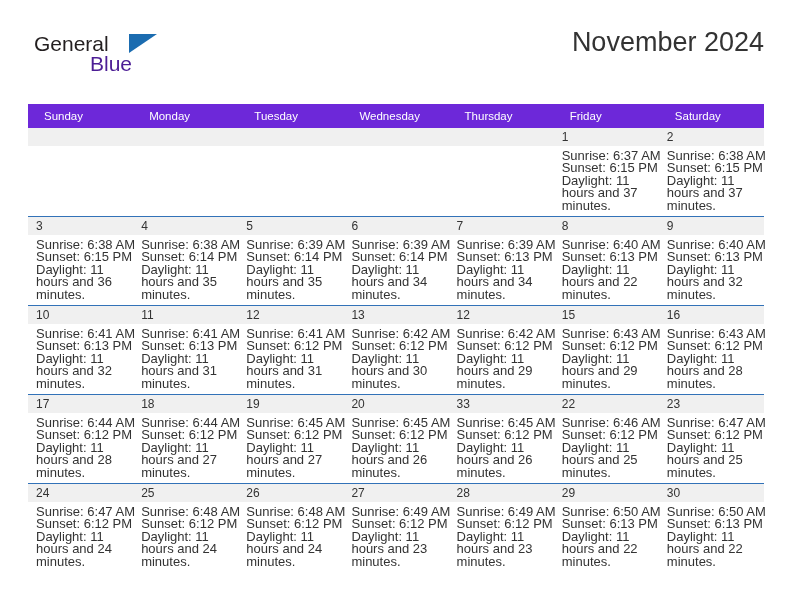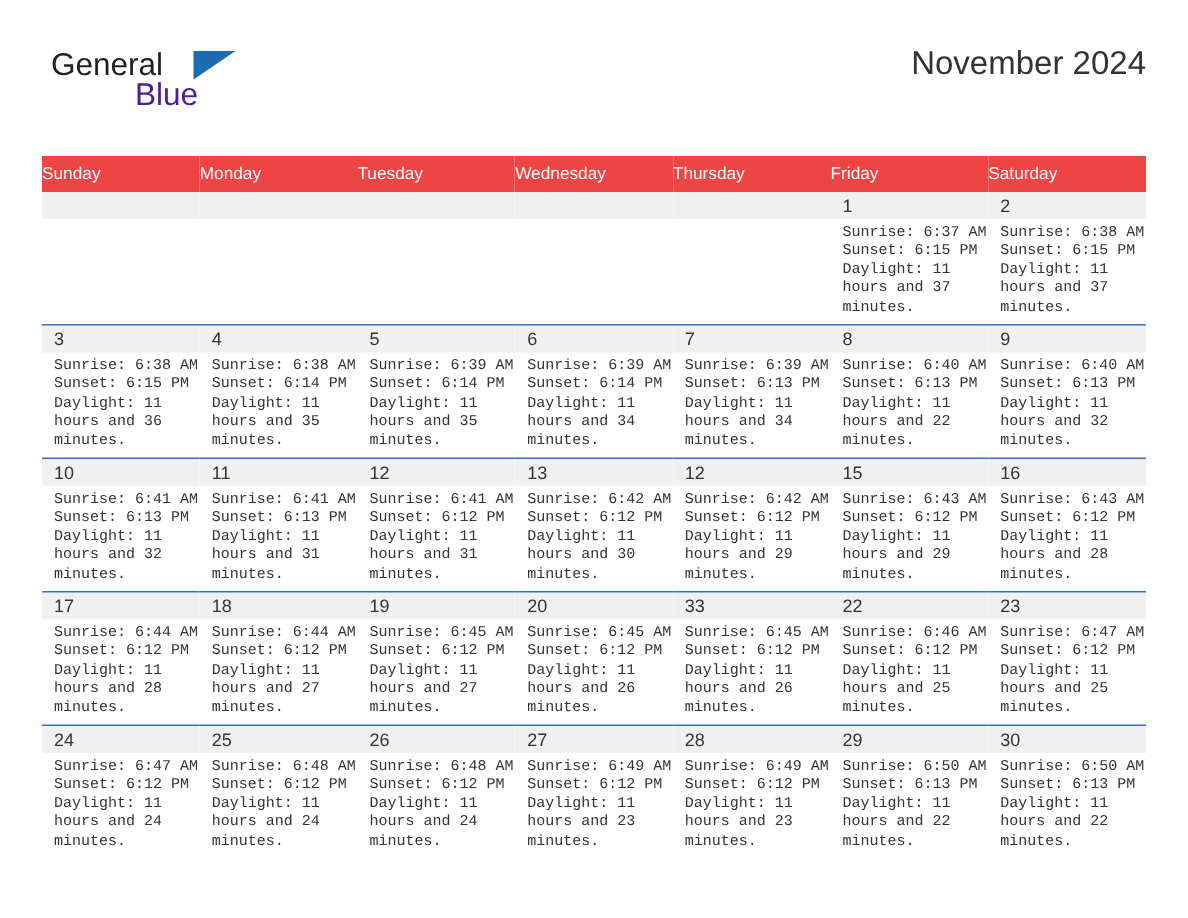--- a/index.html
+++ b/index.html
@@ -65,21 +65,21 @@
     border-bottom: 19px solid transparent;
   }
 
   .title-wrap {
     position: absolute;
     right: 0;
     top: 0;
     text-align: right;
   }
   .month-title {
-    font-size: 22px;
+    font-size: 27px;
     color: #333333;
     font-weight: normal;
     line-height: 32px;
     white-space: nowrap;
   }
   .location {
     font-size: 14px;
     color: #333333;
     line-height: 20px;
     margin-top: 6px;
@@ -89,26 +89,26 @@
   
   .calendar {
     position: absolute;
     left: 28px;
     top: 104px;
     width: 736px;
     border-collapse: collapse;
     table-layout: fixed;
   }
   .calendar th {
-    background: #ef4444;
+    background: #6d28d9;
     color: #ffffff;
     font-size: 11.5px;
     font-weight: normal;
     text-align: left;
-    padding: 5px 0 5px 0;
+    padding: 5px 0 5px 16px;
     height: 14px;
     border: none;
   }
   .calendar td {
     vertical-align: top;
     padding: 0;
     width: 105.14px;
     height: 88px;
     border-top: 1px solid #3272b8;
     background: #ffffff;
@@ -122,24 +122,23 @@
     padding: 2px 0 1px 8px;
     font-size: 12px;
     color: #333333;
     box-sizing: border-box;
   }
   .daynum-band.empty {
     color: transparent;
   }
   .cell-body {
     padding: 4px 6px 0 8px;
-    font-size: 10px;
+    font-size: 13px;
     line-height: 12.4px;
     color: #333333;
-    font-family: Liberation Mono, monospace;
   }
   .cell-body div {
     white-space: nowrap;
   }
   .cell-body .wrap2 {
     white-space: normal;
   }
 </style>
 </head>
 <body>

